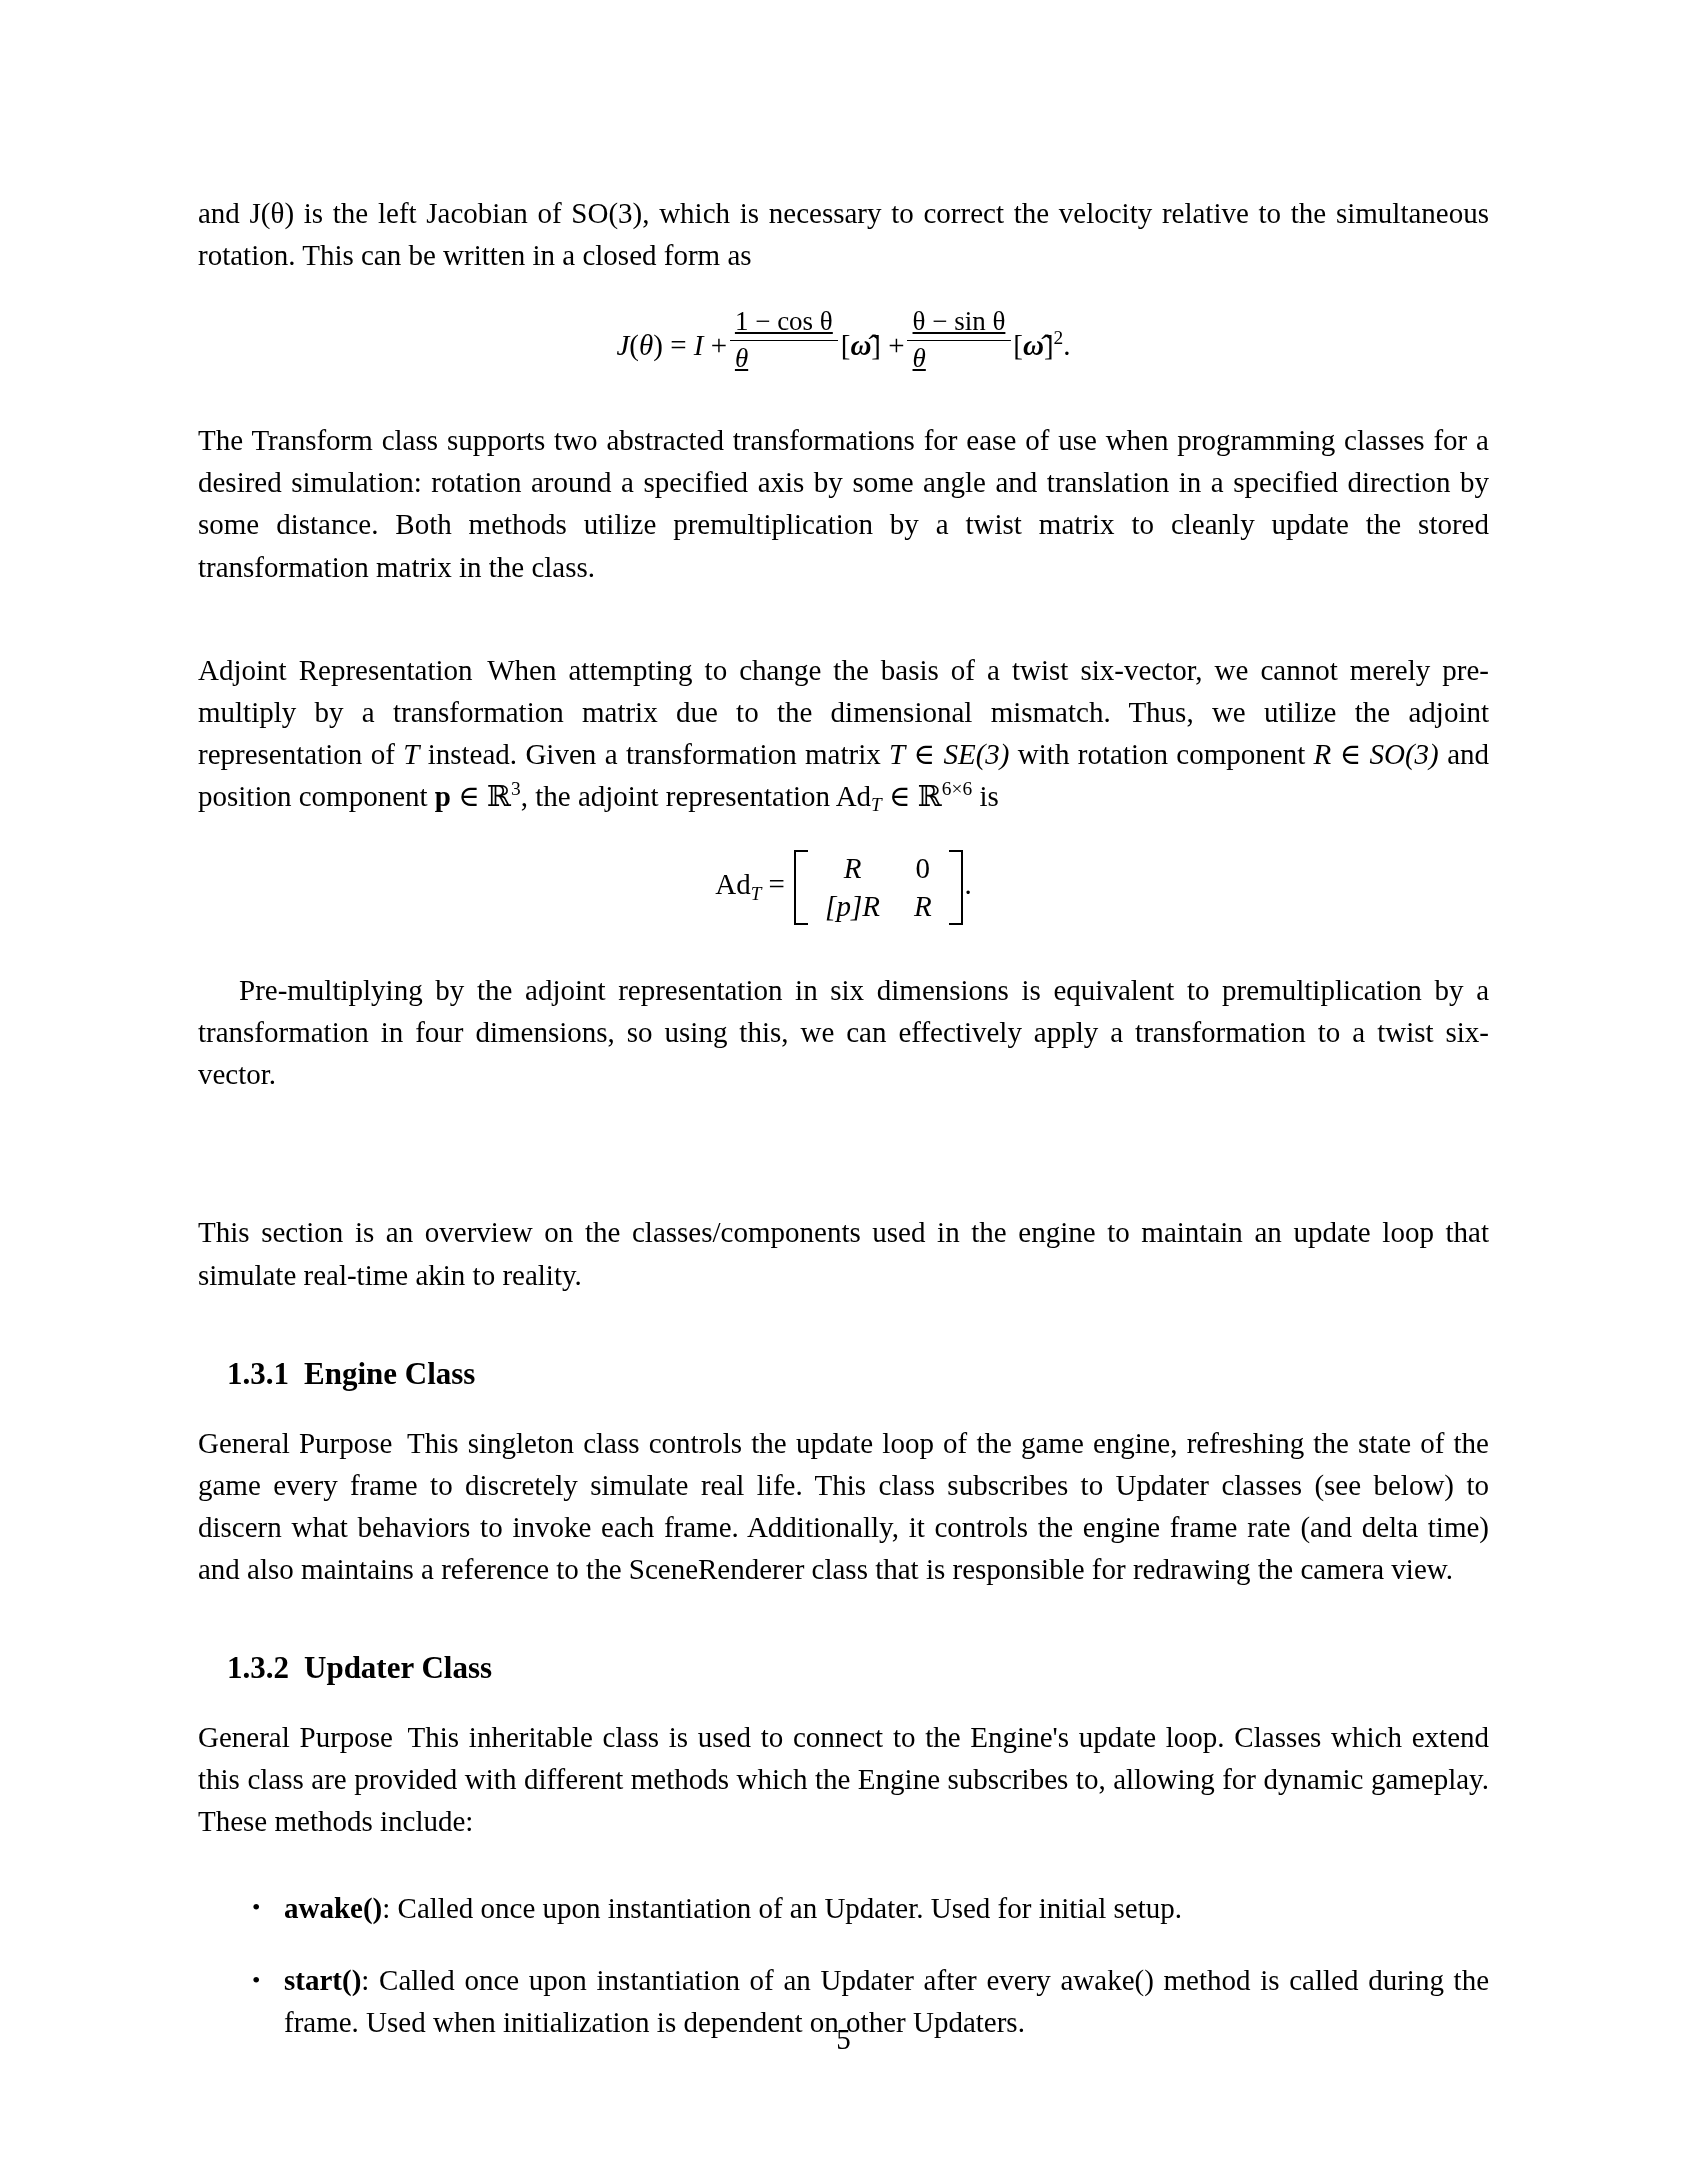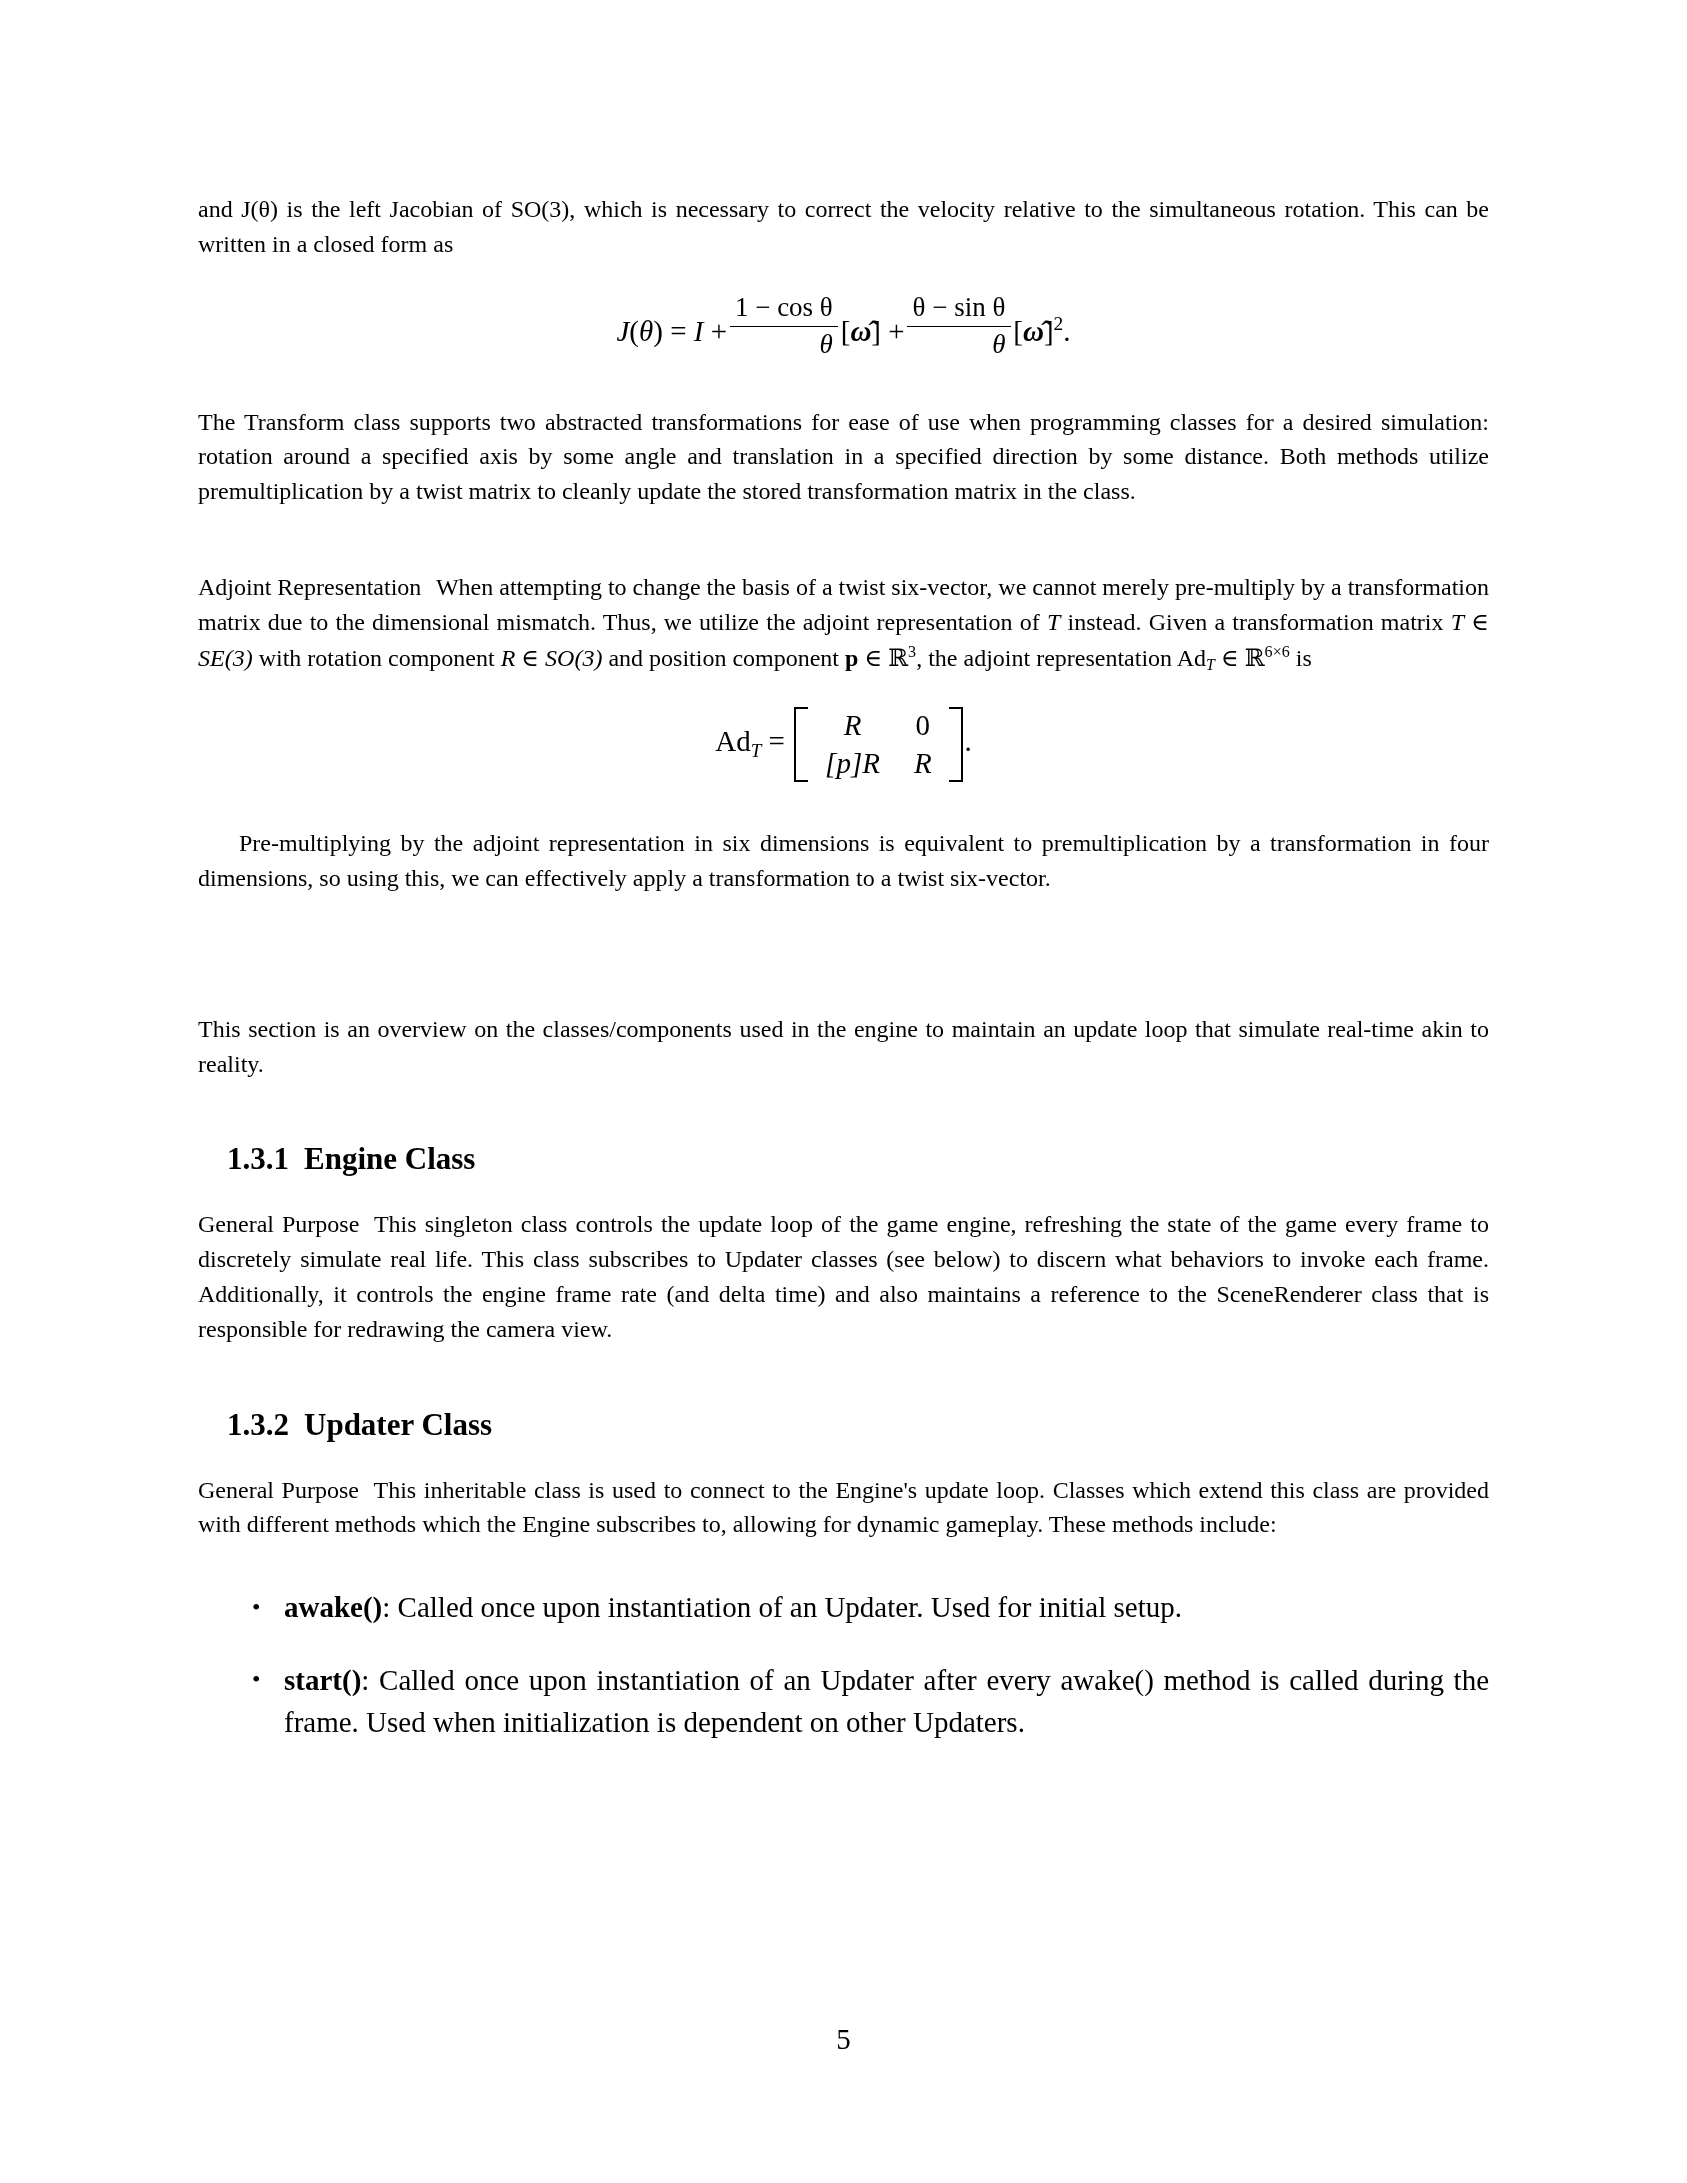--- a/index.html
+++ b/index.html
@@ -27,21 +27,21 @@
   
   .textblock {
     position: absolute;
     left: 198px;
     top: 192px;
     width: 1291px;
   }
 
   p.body {
     margin: 0 0 0 0;
-    font-size: 24px;
+    font-size: 29px;
     line-height: 1.455;
     text-align: justify;
     text-justify: inter-word;
     hyphens: manual;
   }
   .gap-md { height: 30px; }
   .gap-lg { height: 44px; }
   .gap-xl { height: 61px; }
 
   .indent { text-indent: 41px; }
@@ -56,22 +56,23 @@
   }
   .mi { font-style: italic; font-family: "Liberation Serif", serif; }
   .mupright { font-style: normal; }
   .mbf { font-weight: bold; font-style: normal; }
   .mbfi { font-weight: bold; font-style: italic; }
   .op { font-style: normal; }
 
   .frac {
     display: inline-block;
     vertical-align: -0.42em;
-    text-align: right;
+    text-align: left;
     margin: 0 2.6px;
+    text-decoration: underline;
   }
   .frac .num {
     display: block;
     padding: 0 5.3px 2px 5.3px;
     border-bottom: 1.7px solid #000;
     font-size: 27px;
     line-height: 1.18;
   }
   .frac .den {
     display: block;

